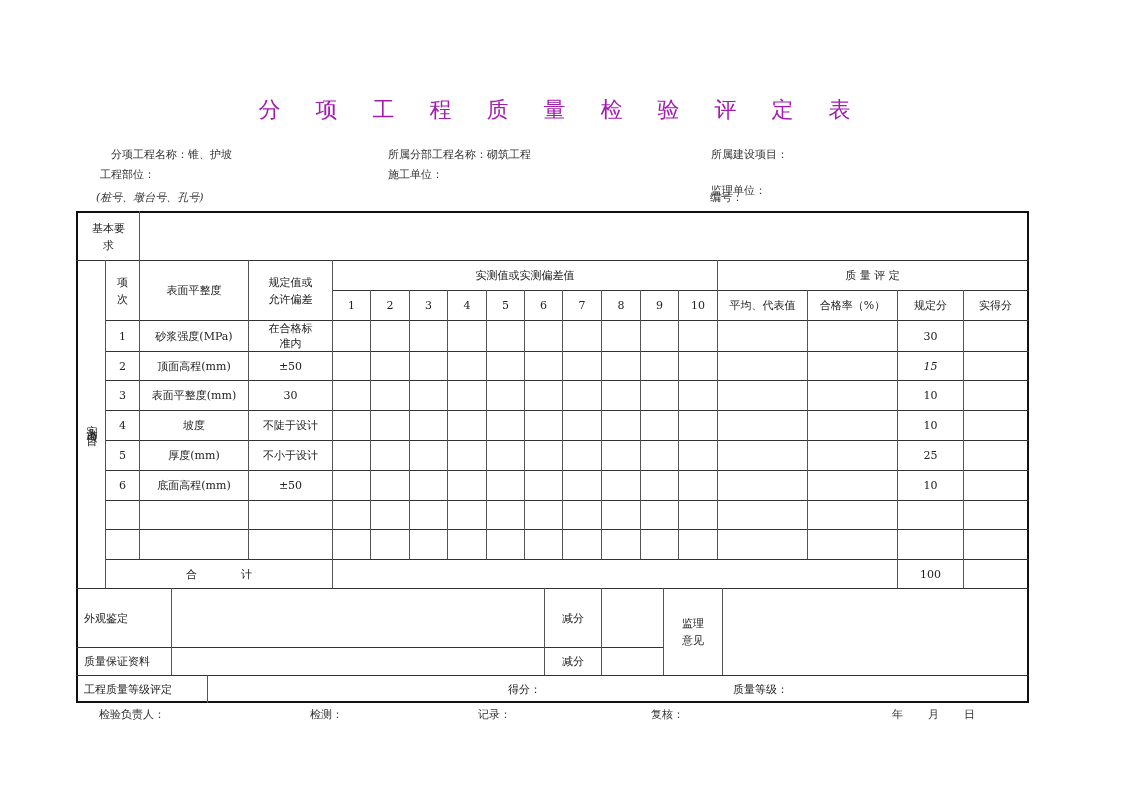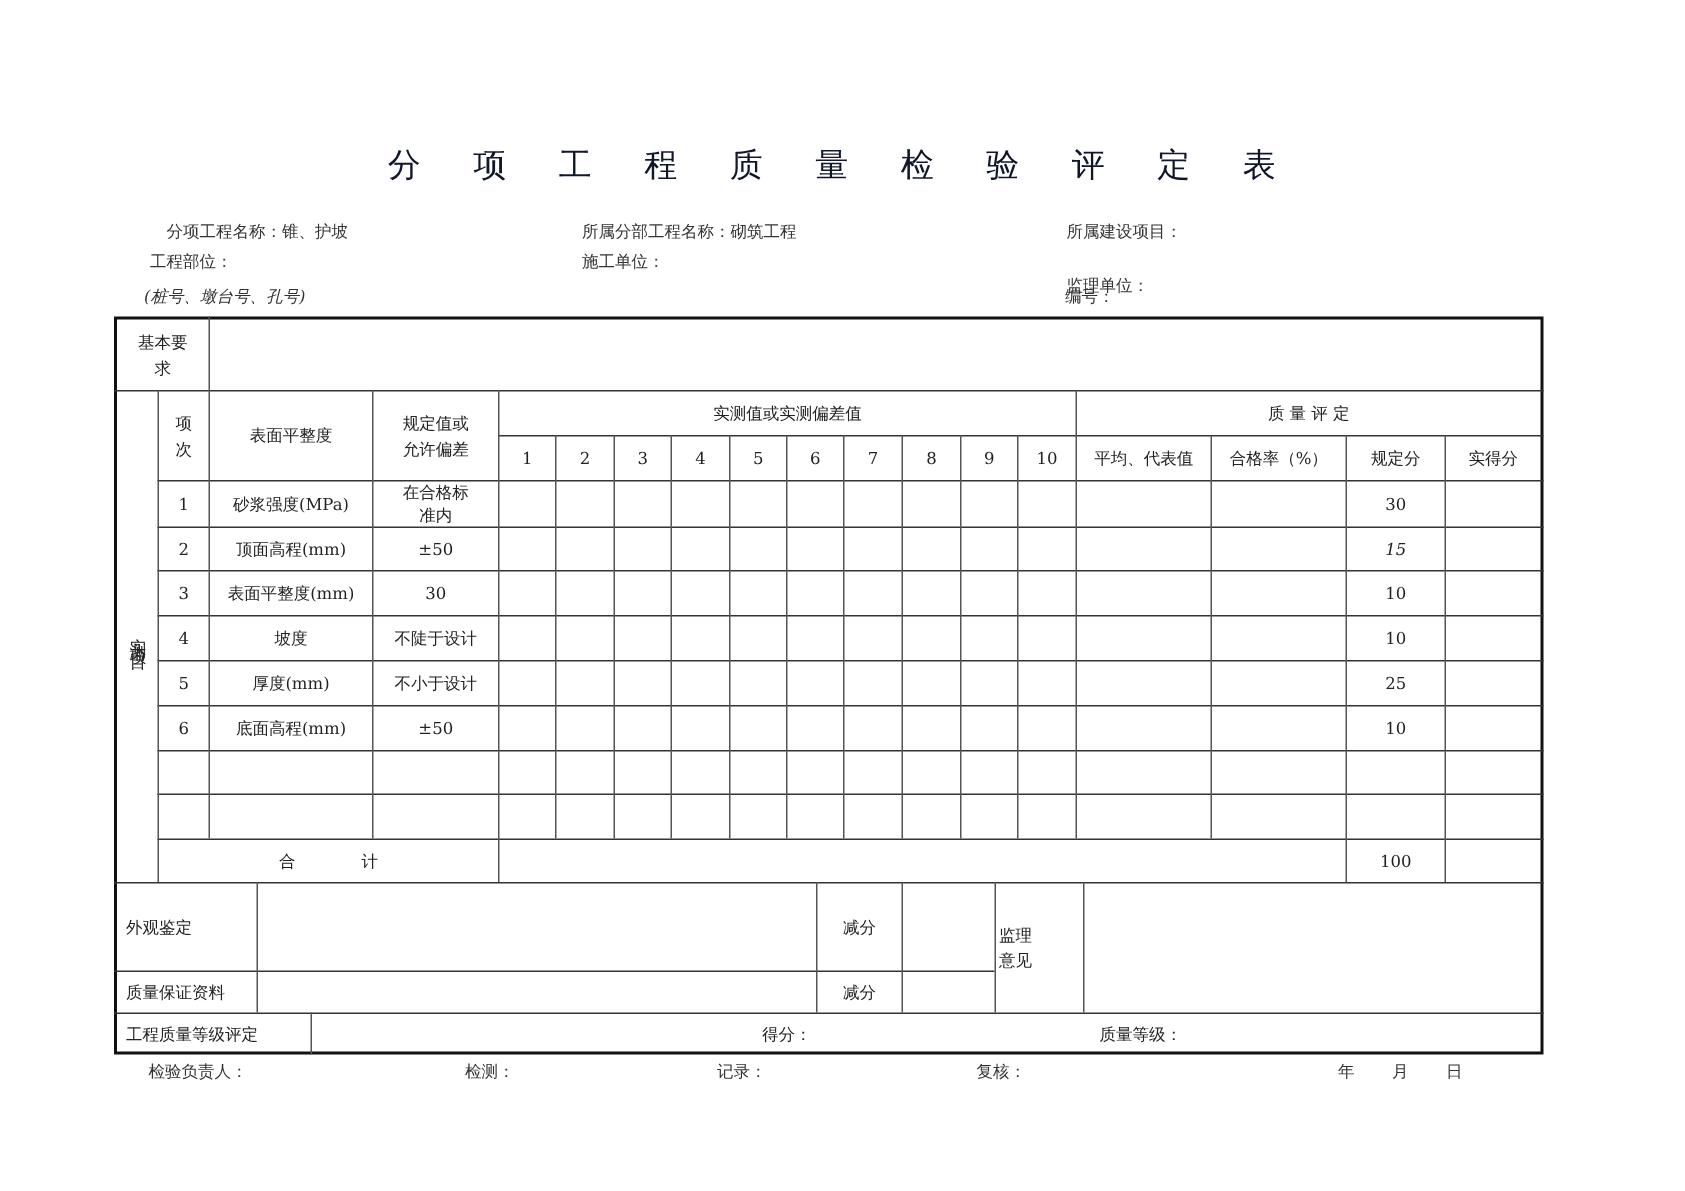--- a/index.html
+++ b/index.html
@@ -1,19 +1,19 @@
 <!DOCTYPE html>
 <html><head>
 <meta charset="utf-8">
 <style>
   html, body { margin:0; padding:0; background:#ffffff; }
   body { width:1123px; height:794px; position:relative; overflow:hidden;
          font-family:"DejaVu Serif","Liberation Serif",serif; color:#1a1a1a; }
   .title { position:absolute; left:0; width:1123px; top:95px; text-align:center;
-           font-size:22px; letter-spacing:14px; color:#0f172a; }
+           font-size:22px; letter-spacing:14px; color:#a21caf; }
   .meta { position:absolute; font-size:11px; color:#333; white-space:nowrap; }
   .cell { position:absolute; display:flex; align-items:center; justify-content:center;
           text-align:center; font-size:11px; color:#222; line-height:17px; box-sizing:border-box; }
   .cell.left { justify-content:flex-start; padding-left:6px; }
   .hl { position:absolute; height:0; border-top:1px solid #333; }
   .vl { position:absolute; width:0; border-left:1px solid #555; }
   .outer { position:absolute; left:76px; top:211px; width:953px; height:492px;
            border:2px solid #111; box-sizing:border-box; }
   .vtext { writing-mode:vertical-rl; letter-spacing:4px; }
   .foot { position:absolute; top:707px; font-size:11px; color:#333; white-space:nowrap; }
@@ -94,21 +94,21 @@
 <div class="cell" style="left:448px;top:291px;width:38px;height:29px;">4</div>
 <div class="cell" style="left:487px;top:291px;width:37px;height:29px;">5</div>
 <div class="cell" style="left:525px;top:291px;width:37px;height:29px;">6</div>
 <div class="cell" style="left:563px;top:291px;width:38px;height:29px;">7</div>
 <div class="cell" style="left:602px;top:291px;width:38px;height:29px;">8</div>
 <div class="cell" style="left:641px;top:291px;width:37px;height:29px;">9</div>
 <div class="cell" style="left:679px;top:291px;width:38px;height:29px;">10</div>
 <div class="cell" style="left:718px;top:291px;width:89px;height:29px;">平均、代表值</div>
 <div class="cell" style="left:808px;top:291px;width:89px;height:29px;">合格率（%）</div>
 <div class="cell" style="left:898px;top:291px;width:65px;height:29px;">规定分</div>
-<div class="cell" style="left:964px;top:291px;width:63px;height:29px;">实得分</div>
+<div class="cell" style="left:964px;top:291px;width:63px;height:29px;font-family:Liberation Serif, serif;">实得分</div>
 
 <div class="cell" style="left:106px;top:321px;width:33px;height:30px;">1</div>
 <div class="cell" style="left:140px;top:321px;width:108px;height:30px;">砂浆强度(MPa)</div>
 <div class="cell" style="left:249px;top:321px;width:83px;height:30px;padding:0 19px;line-height:15px;">在合格标准内</div>
 <div class="cell" style="left:898px;top:321px;width:65px;height:30px;">30</div>
 
 <div class="cell" style="left:106px;top:352px;width:33px;height:28px;">2</div>
 <div class="cell" style="left:140px;top:352px;width:108px;height:28px;">顶面高程(mm)</div>
 <div class="cell" style="left:249px;top:352px;width:83px;height:28px;">±50</div>
 <div class="cell" style="left:898px;top:352px;width:65px;height:28px;font-style:italic;">15</div>
@@ -133,21 +133,21 @@
 <div class="cell" style="left:249px;top:471px;width:83px;height:29px;">±50</div>
 <div class="cell" style="left:898px;top:471px;width:65px;height:29px;">10</div>
 
 <div class="cell" style="left:106px;top:560px;width:226px;height:28px;white-space:pre;">合　　　　计</div>
 <div class="cell" style="left:898px;top:560px;width:65px;height:28px;">100</div>
 
 <div class="cell left" style="left:78px;top:589px;width:93px;height:58px;">外观鉴定</div>
 <div class="cell" style="left:172px;top:589px;width:372px;height:58px;"></div>
 <div class="cell" style="left:545px;top:589px;width:56px;height:58px;">减分</div>
 <div class="cell" style="left:602px;top:589px;width:61px;height:58px;"></div>
-<div class="cell" style="left:648px;top:589px;width:58px;height:86px;padding:0 16px;">监理意见</div>
+<div class="cell" style="left:664px;top:589px;width:58px;height:86px;padding:0 16px;">监理意见</div>
 <div class="cell" style="left:723px;top:589px;width:304px;height:86px;"></div>
 
 <div class="cell left" style="left:78px;top:648px;width:93px;height:27px;">质量保证资料</div>
 <div class="cell" style="left:172px;top:648px;width:372px;height:27px;"></div>
 <div class="cell" style="left:545px;top:648px;width:56px;height:27px;">减分</div>
 <div class="cell" style="left:602px;top:648px;width:61px;height:27px;"></div>
 
 <div class="cell left" style="left:78px;top:676px;width:129px;height:27px;">工程质量等级评定</div>
 <div class="cell" style="left:508px;top:676px;width:60px;height:27px;justify-content:flex-start;">得分：</div>
 <div class="cell" style="left:733px;top:676px;width:80px;height:27px;justify-content:flex-start;">质量等级：</div>

